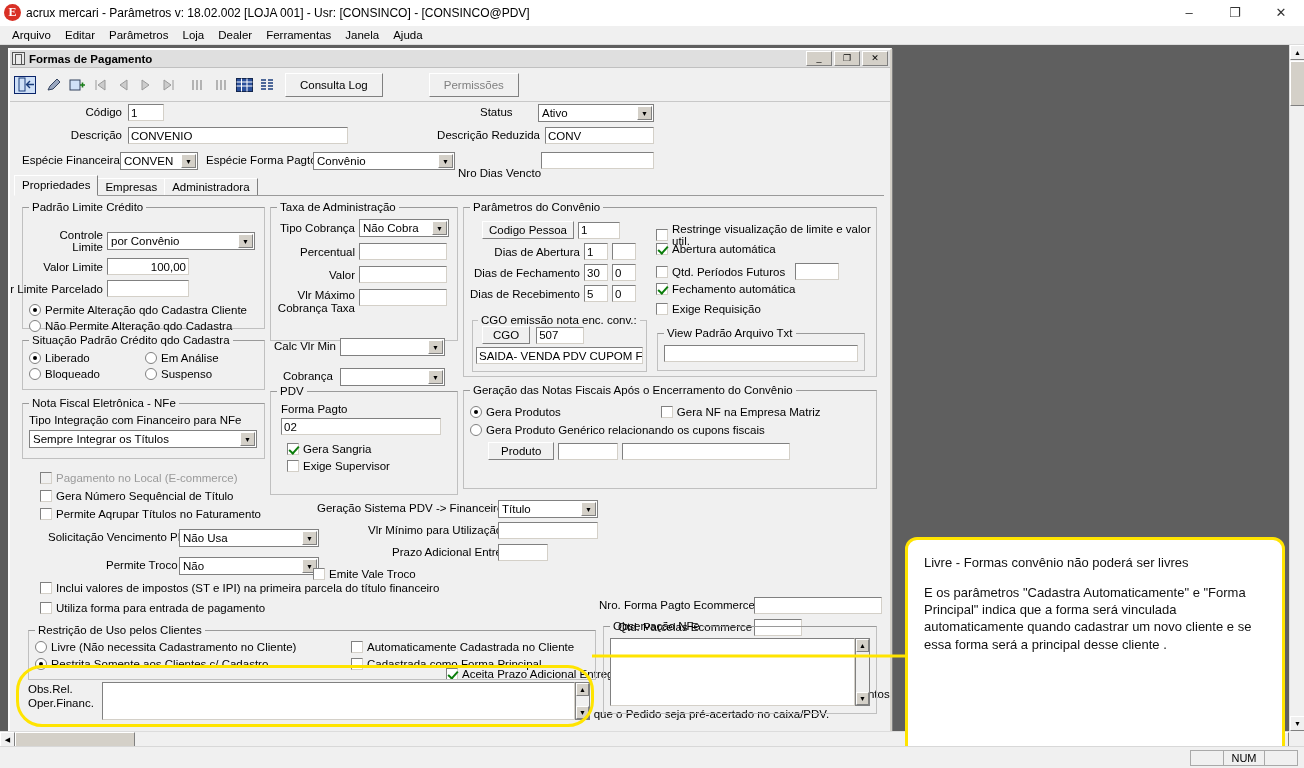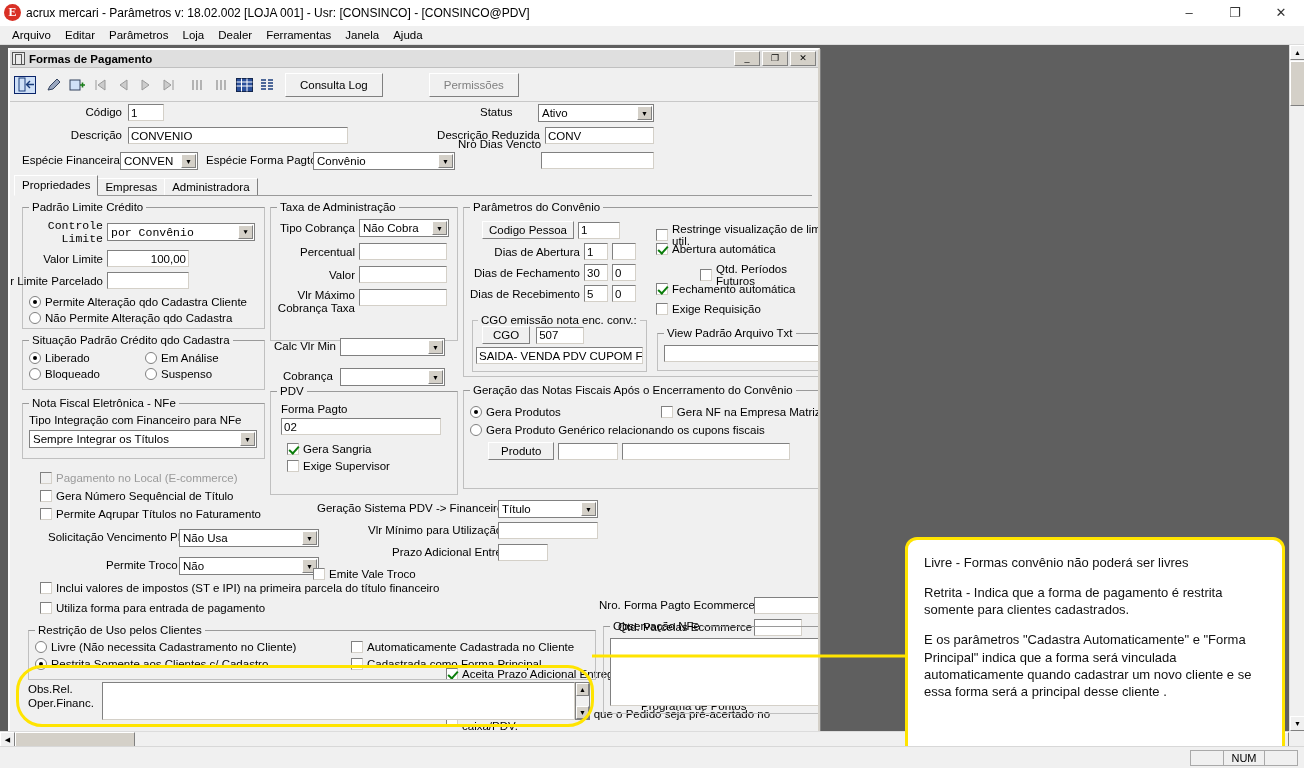--- a/index.html
+++ b/index.html
@@ -39,21 +39,21 @@
     height:19px; background:#f0f0f0; display:flex; align-items:center;
     padding-left:5px; font-size:11.5px; border-bottom:1px solid #dcdcdc;
   }
   .menubar span { padding:1px 7px; }
   
   .mdi {
     flex:1; background:#5f5f5f; position:relative; overflow:hidden;
   }
   
   .child {
-    position:absolute; left:8px; top:3px; width:812px; height:686px;
+    position:absolute; left:8px; top:3px; width:884px; height:686px;
     background:#84cc16; border:2px solid #d4d0c8; border-top-color:#fff; border-left-color:#fff;
     box-shadow:1px 1px 0 #808080;
     display:flex; flex-direction:column;
   }
   .child-title {
     height:18px; background:#dfdfdf; display:flex; align-items:center; padding:0 2px;
     border-bottom:1px solid #c0c0c0;
   }
   .child-title .ico {
     width:13px; height:13px; border:1px solid #555; background:#e9e9e9; margin-right:4px;
@@ -308,33 +308,33 @@
         <div style="position:absolute; left:12px; top:52px;">Espécie Financeira</div>
         <div class="sel" style="position:absolute; left:110px; top:50px; width:78px;">
           <span>CONVEN</span>
           <span class="arrow">▼</span>
         </div>
         <div style="position:absolute; left:196px; top:52px;">Espécie Forma Pagto</div>
         <div class="sel" style="position:absolute; left:303px; top:50px; width:142px;">
           <span>Convênio</span>
           <span class="arrow">▼</span>
         </div>
-        <div style="position:absolute; left:448px; top:36px;text-align:center;">Nro Dias Vencto</div>
+        <div style="position:absolute; left:448px; top:65px;text-align:center;">Nro Dias Vencto</div>
         <div class="fakeinput" style="position:absolute; left:531px; top:50px; width:113px;"></div>
 
         <div class="tabs" style="top:73px; left:4px;">
           <div class="tab active">Propriedades</div>
           <div class="tab">Empresas</div>
           <div class="tab">Administradora</div>
         </div>
         <div style="position:absolute; left:4px; top:93px; right:6px; height:1px; background:#9a9a9a;"></div>
 
         <fieldset class="grp" style="left:12px; top:99px; width:243px; height:128px;">
           <legend>Padrão Limite Crédito</legend>
-          <div class="row" style="margin-top:2px;font-family:Liberation Mono, monospace;">
+          <div class="row" style="margin-top:12px;">
             <span style="width:74px; text-align:right;">Controle Limite</span>
             <div class="sel" style="margin-left:4px; width:148px;">
               <span>por Convênio</span>
               <span class="arrow">▼</span>
             </div>
           </div>
           <div class="row" style="margin-top:5px;">
             <span style="width:74px; text-align:right;">Valor Limite</span>
             <div class="fakeinput" style="margin-left:4px; width:82px; justify-content:flex-end;">100,00</div>
           </div>
@@ -544,21 +544,21 @@
           <div class="fakeinput" style="position:absolute; left:12px; top:134px; width:167px;">SAIDA- VENDA PDV CUPOM FI!</div>
 
           <div class="chk" style="position:absolute; left:192px; top:10px;">
             <span class="box"></span>
             <span>Restringe visualização de limite e valor util.</span>
           </div>
           <div class="chk" style="position:absolute; left:192px; top:30px;">
             <span class="box checked"></span>
             <span>Abertura automática</span>
           </div>
-          <div class="chk" style="position:absolute; left:192px; top:50px;margin-left:44px;">
+          <div class="chk" style="position:absolute; left:192px; top:50px;">
             <span class="box"></span>
             <span>Qtd. Períodos Futuros</span>
             <span class="fakeinput" style="margin-left:6px; width:44px;"></span>
           </div>
           <div class="chk" style="position:absolute; left:192px; top:70px;">
             <span class="box checked"></span>
             <span>Fechamento automática</span>
           </div>
           <div class="chk" style="position:absolute; left:192px; top:90px;">
             <span class="box"></span>
@@ -656,23 +656,20 @@
       <div class="thumb"></div>
       <div style="flex:1"></div>
       <div class="arrowbtn">▶</div>
     </div>
     <div class="corner"></div>
 
     <div class="annot">
       <p>
         <span>Livre -</span><span>  Formas convênio não poderá ser livres</span>
       </p>
-      <p>
-        <span>Retrita -</span><span> Indica que a forma de pagamento é restrita somente para clientes cadastrados.</span>
-      </p>
       <p>E os parâmetros "Cadastra Automaticamente" e "Forma Principal" indica que a forma será vinculada automaticamente quando cadastrar um novo cliente e se essa forma será a principal desse cliente .</p>
     </div>
 
     <div class="highlight-oval"></div>
     <svg class="connector">
       <line x1="0" y1="7" x2="316" y2="7" stroke="#ffe400" stroke-width="3"></line>
     </svg>
 
   </div>
 

